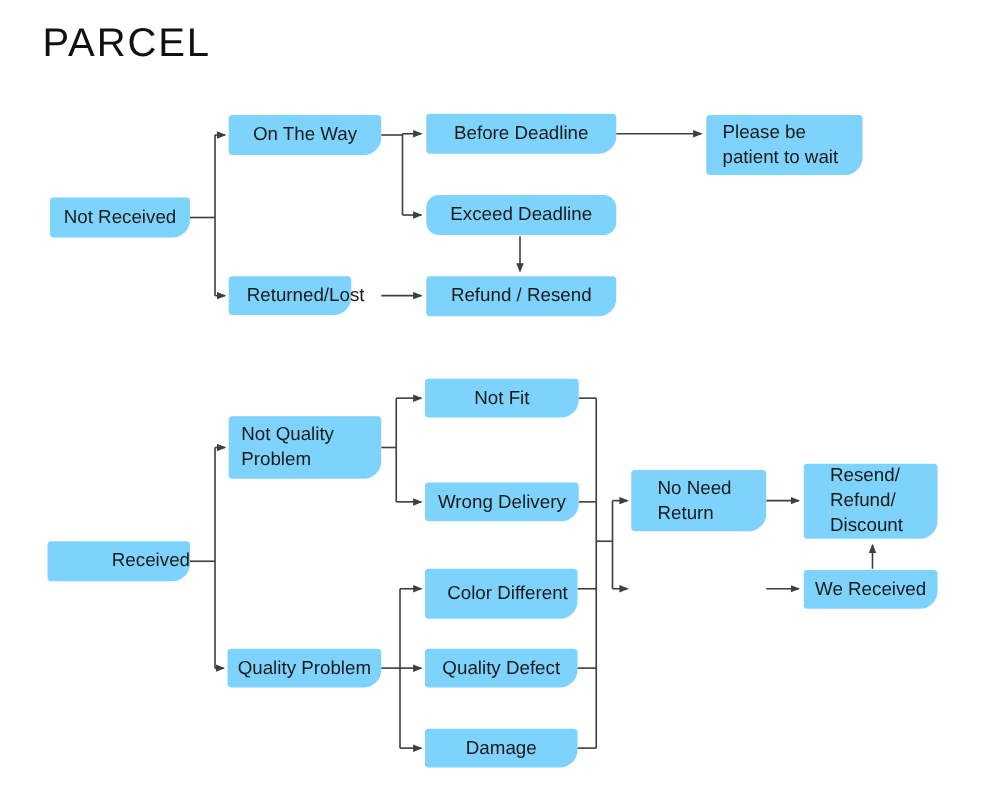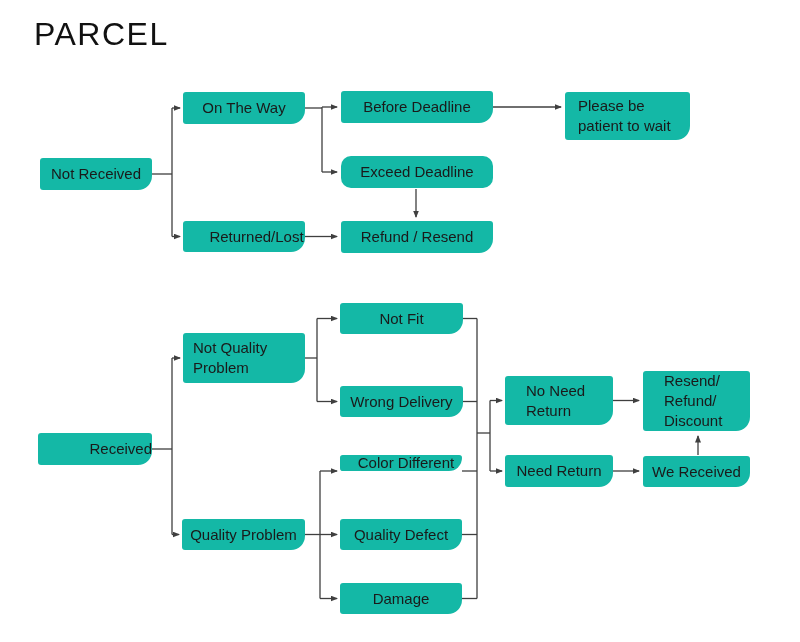--- a/index.html
+++ b/index.html
@@ -30,21 +30,21 @@
     left: 0;
     top: 0;
     pointer-events: none;
   }
   svg.connectors line {
     stroke: #3f3f3f;
     stroke-width: 1.3;
   }
   .node {
     position: absolute;
-    background: #14b8a6;
+    background: #7dd3fc;
     border-radius: 3px 3px 14px 3px;
     display: flex;
     align-items: center;
     justify-content: center;
     box-sizing: border-box;
     color: #1a1a1a;
     font-size: 15px;
     line-height: 1.32;
   }
   .node .node-label {
@@ -132,21 +132,21 @@
   </svg>
 
   <div class="node" style="left:40px; top:158px; width:112px; height:32px;">
     <span class="node-label">Not Received</span>
   </div>
 
   <div class="node" style="left:183px; top:92px; width:122px; height:32px;">
     <span class="node-label">On The Way</span>
   </div>
 
-  <div class="node" style="left:183px; top:221px; width:122px; height:31px;padding-left:25px;">
+  <div class="node" style="left:183px; top:221px; width:98px; height:31px;padding-left:25px;">
     <span class="node-label">Returned/Lost</span>
   </div>
 
   <div class="node" style="left:341px; top:91px; width:152px; height:32px;">
     <span class="node-label">Before Deadline</span>
   </div>
 
   <div class="node" style="left:341px; top:156px; width:152px; height:32px;border-radius:10px;">
     <span class="node-label">Exceed Deadline</span>
   </div>
@@ -174,40 +174,37 @@
   </div>
 
   <div class="node" style="left:340px; top:303px; width:123px; height:31px;">
     <span class="node-label">Not Fit</span>
   </div>
 
   <div class="node" style="left:340px; top:386px; width:123px; height:31px;">
     <span class="node-label">Wrong Delivery</span>
   </div>
 
-  <div class="node" style="left:340px; top:455px; width:122px; height:16px;padding-left:10px;">
+  <div class="node" style="left:340px; top:455px; width:122px; height:40px;padding-left:10px;">
     <span class="node-label">Color Different</span>
   </div>
 
   <div class="node" style="left:340px; top:519px; width:122px; height:31px;">
     <span class="node-label">Quality Defect</span>
   </div>
 
   <div class="node" style="left:340px; top:583px; width:122px; height:31px;">
     <span class="node-label">Damage</span>
   </div>
 
   <div class="node align-left" style="left:505px; top:376px; width:108px; height:49px; padding-left:21px;">
     <span class="node-label">No Need
 Return</span>
   </div>
 
-  <div class="node" style="left:505px; top:455px; width:108px; height:32px;">
-    <span class="node-label">Need Return</span>
-  </div>
 
   <div class="node" style="left:643px; top:456px; width:107px; height:31px;">
     <span class="node-label">We Received</span>
   </div>
 
   <div class="node align-left" style="left:643px; top:371px; width:107px; height:60px; padding-left:21px;">
     <span class="node-label">Resend/
 Refund/
 Discount</span>
   </div>

